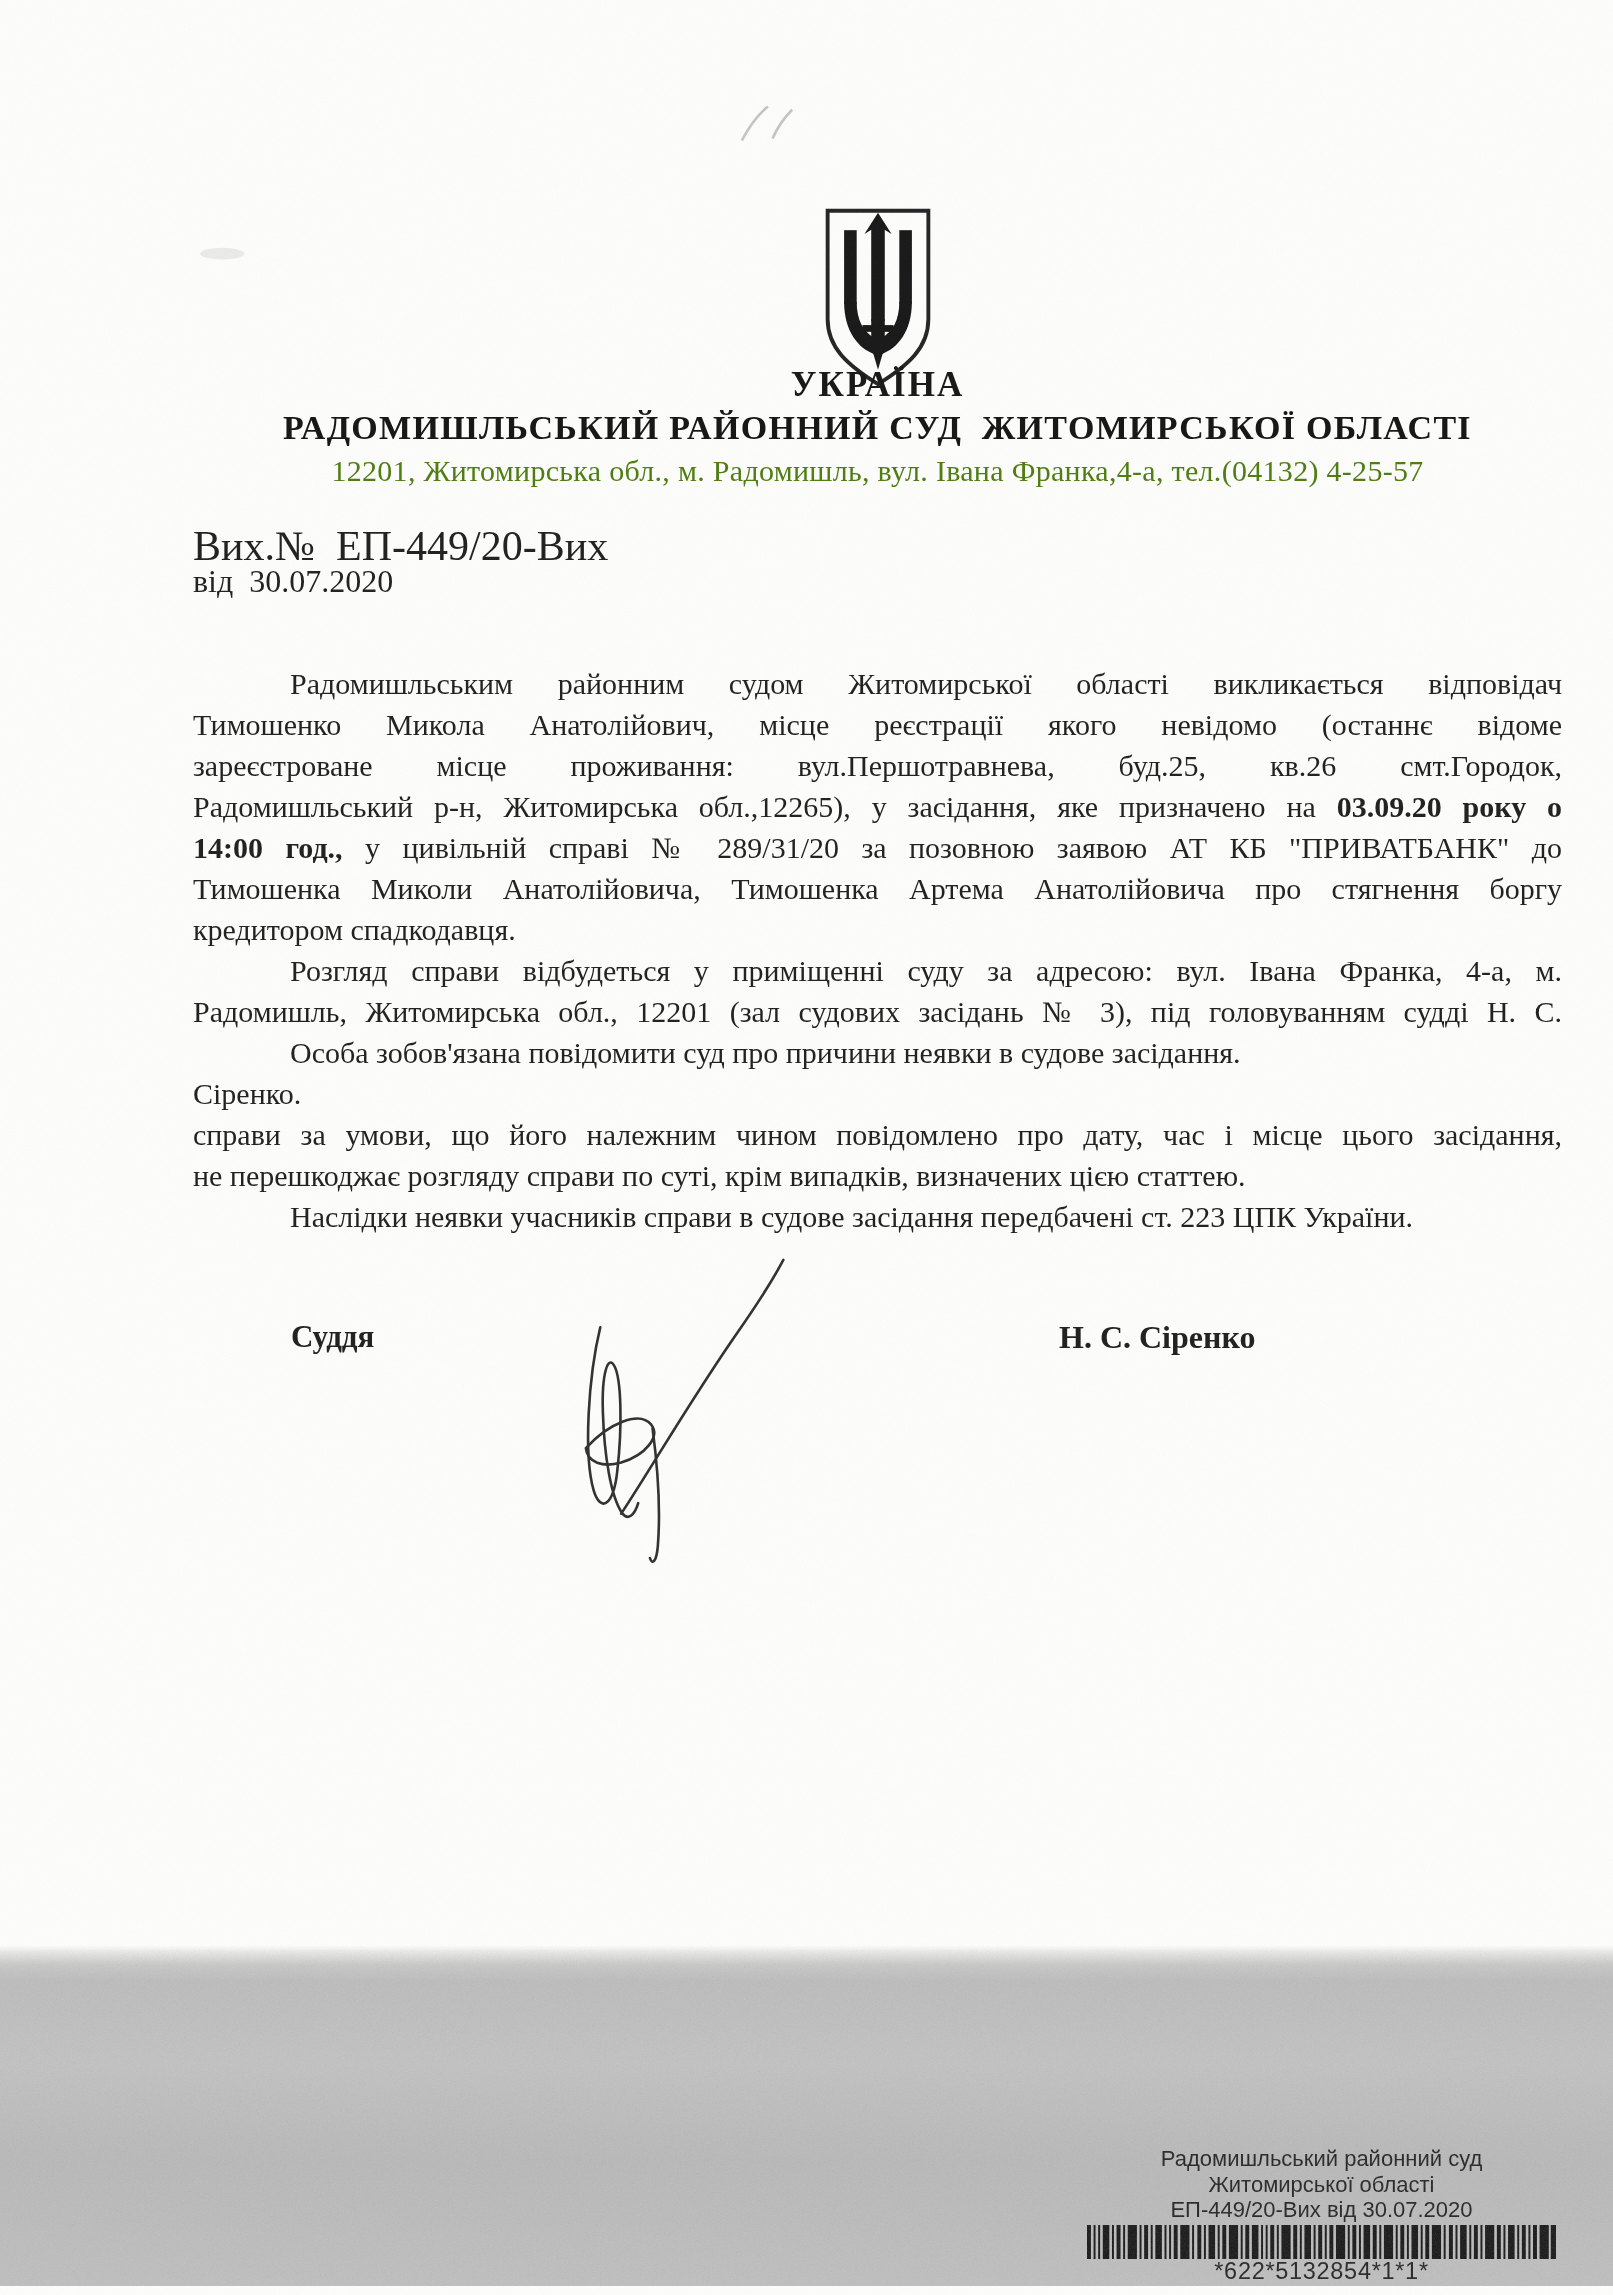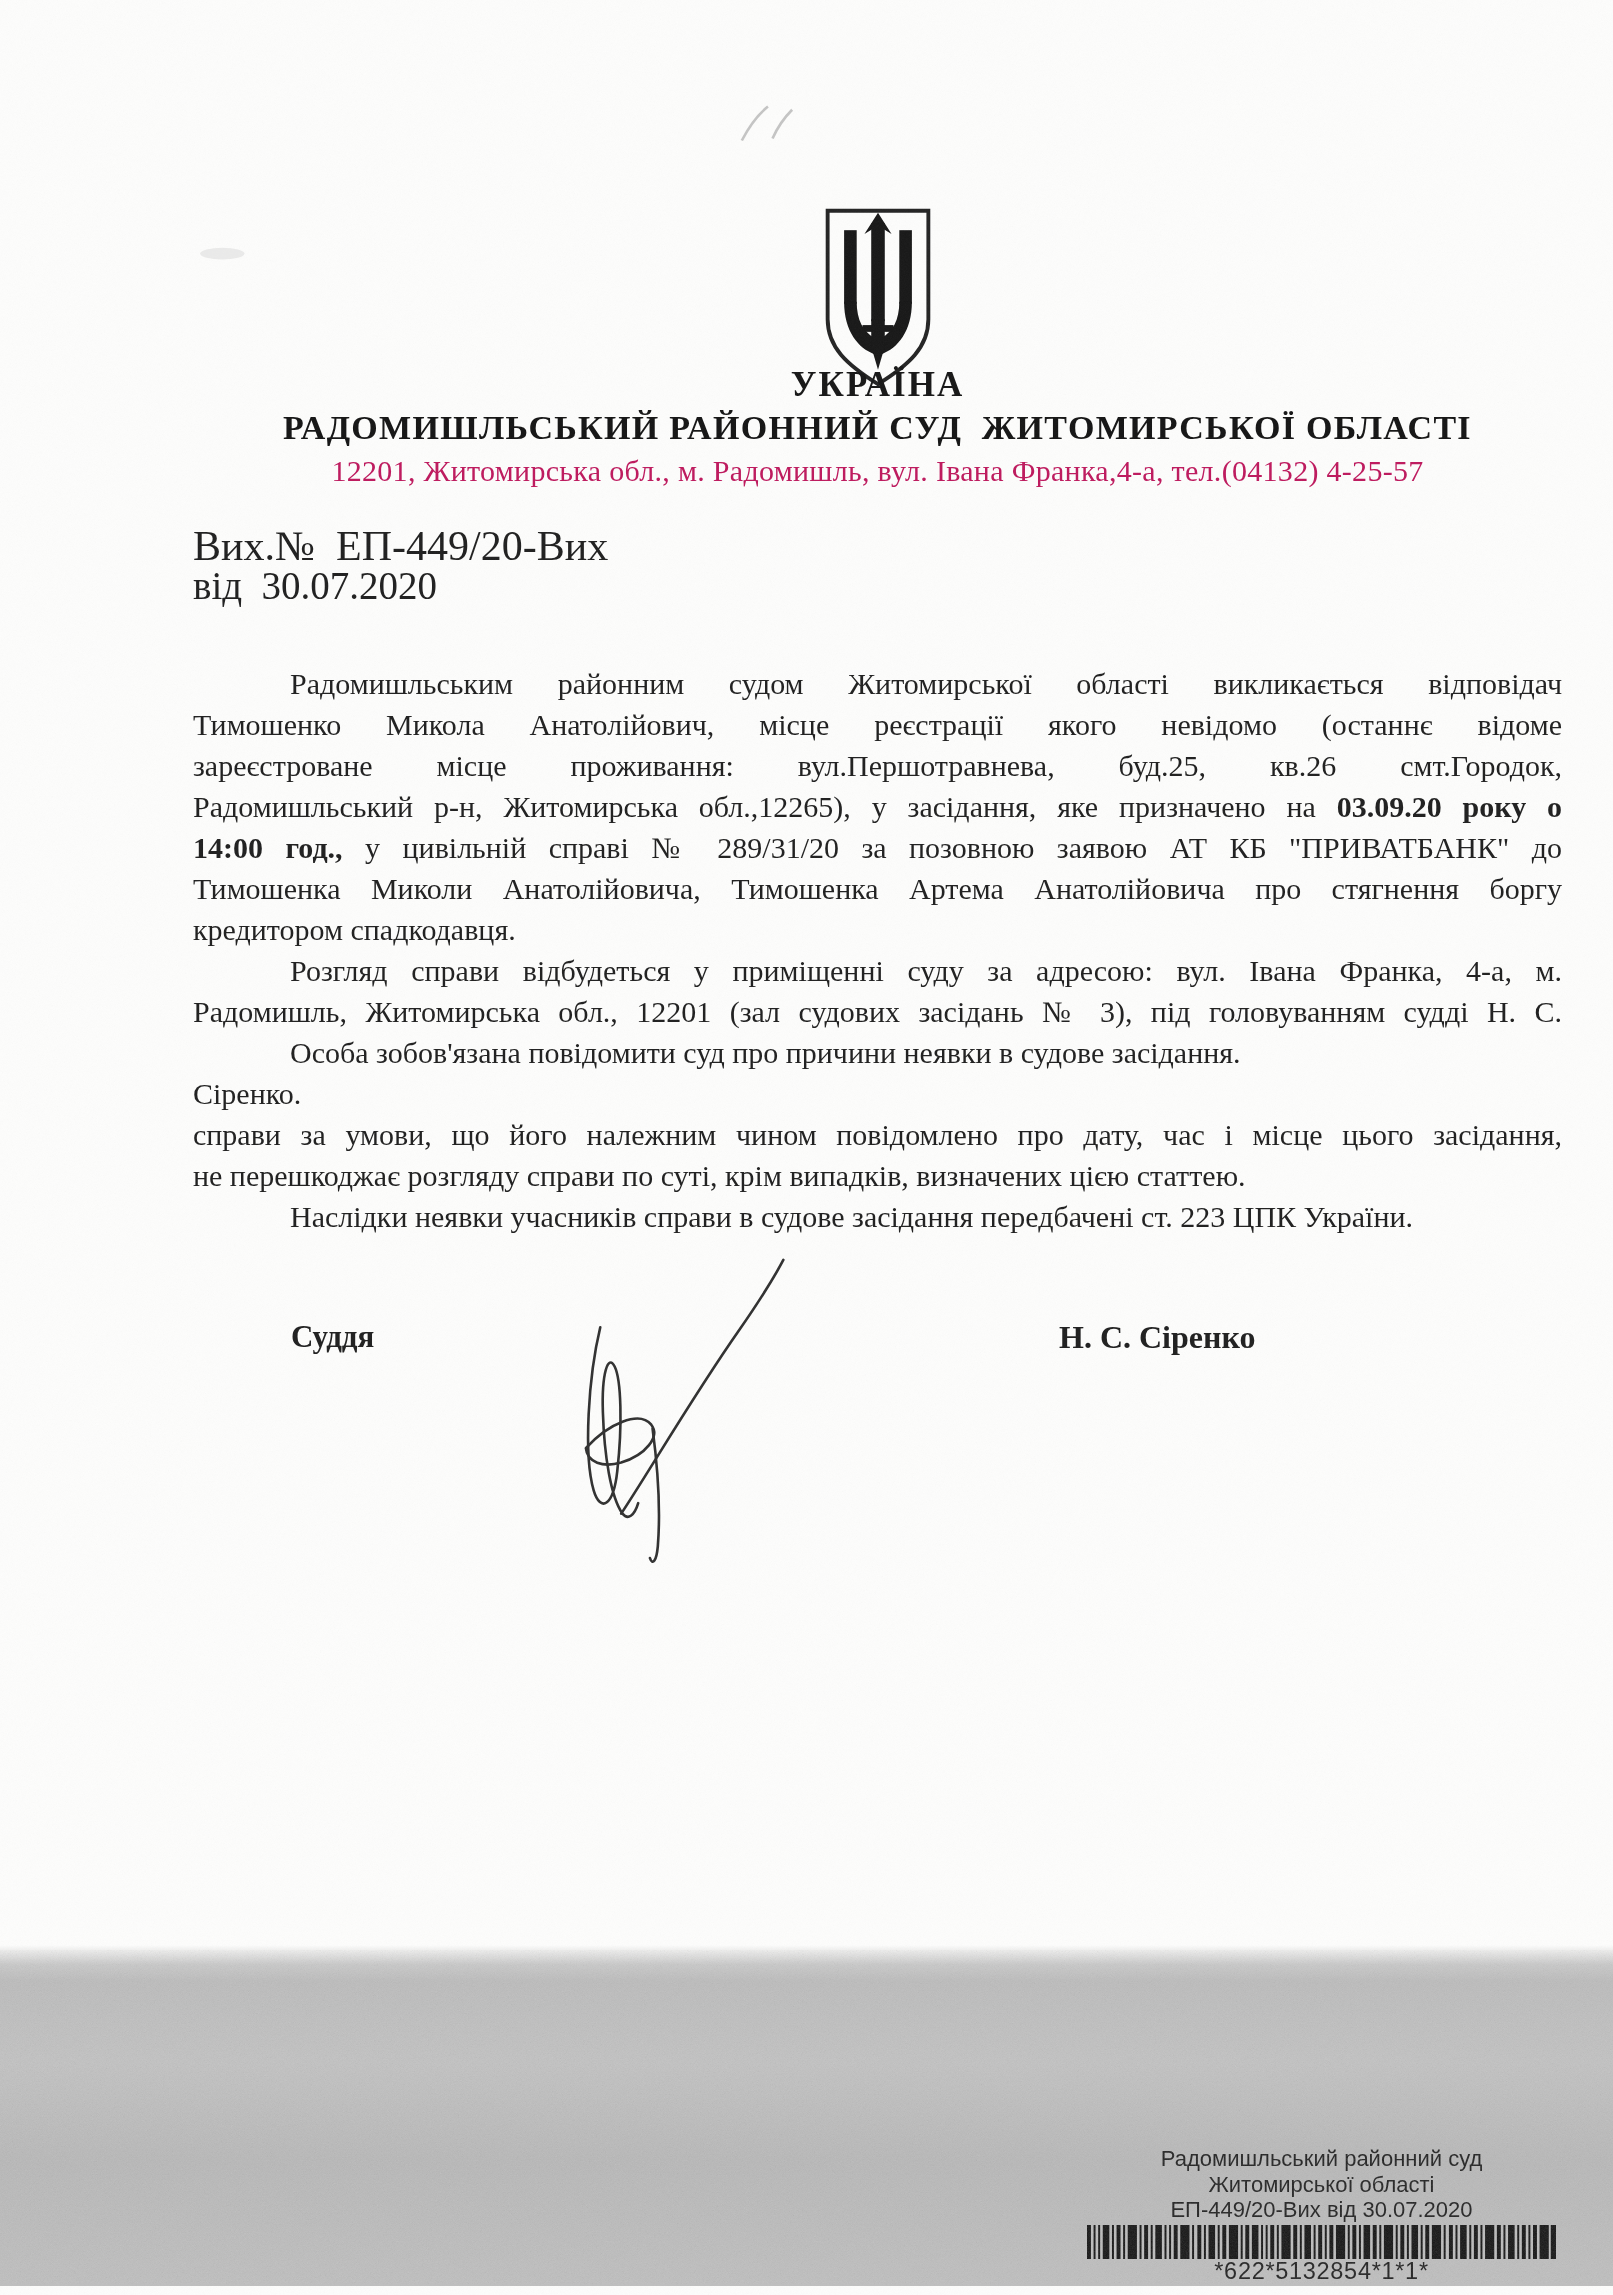--- a/index.html
+++ b/index.html
@@ -13,24 +13,24 @@
   .country{
     position:absolute;top:361px;left:0;width:100%;text-align:center;
     font-size:35px;font-weight:bold;letter-spacing:2px;color:#161616;
   }
   .court-name{
     position:absolute;top:405px;left:0;width:100%;text-align:center;
     font-size:34px;font-weight:bold;letter-spacing:1.3px;color:#141414;white-space:pre-wrap;
   }
   .address{
     position:absolute;top:450px;left:0;width:100%;text-align:center;
-    font-size:30px;letter-spacing:0.3px;color:#be185d;
+    font-size:30px;letter-spacing:0.3px;color:#4d7c0f;
   }
   .refnum{position:absolute;top:518px;left:0;font-size:42px;white-space:pre-wrap;}
-  .refdate{position:absolute;top:559px;left:0;font-size:39px;white-space:pre-wrap;text-align:right;}
+  .refdate{position:absolute;top:559px;left:0;font-size:32px;white-space:pre-wrap;text-align:right;}
   .bodytext{position:absolute;top:659px;left:0;width:100%;font-size:30px;line-height:41px;}
   .line{text-align:justify;text-align-last:justify;height:41px;overflow:hidden;}
   .line.last{text-align-last:left;}
   .line.indent{text-indent:97px;}
   .b{font-weight:bold;}
   .sig-role{position:absolute;top:1315px;left:98px;font-size:31px;font-weight:bold;}
   .sig-name{position:absolute;top:1315px;left:866px;font-size:32px;font-weight:bold;text-align:center;}
   .signature-svg{position:absolute;left:330px;top:1235px;}
   .gray-band{
     position:absolute;left:0;top:1945px;width:1613px;height:341px;

